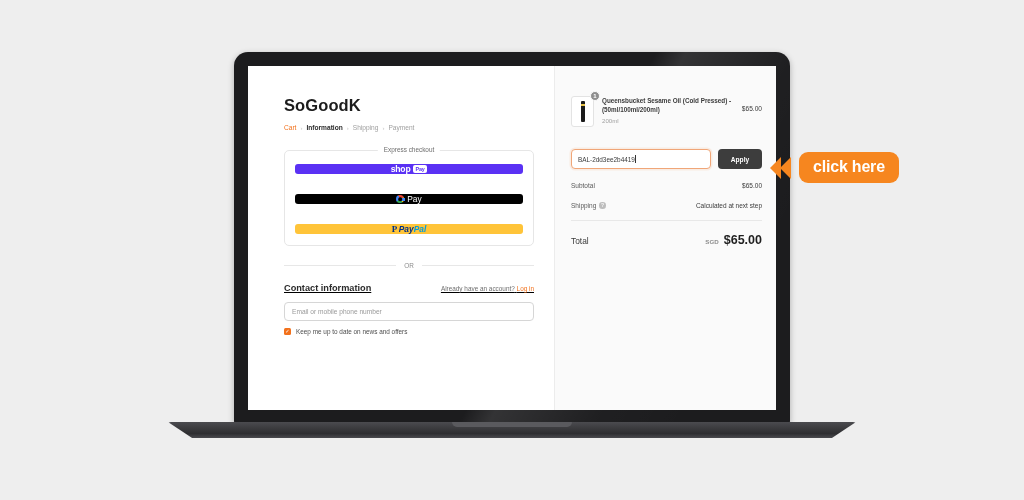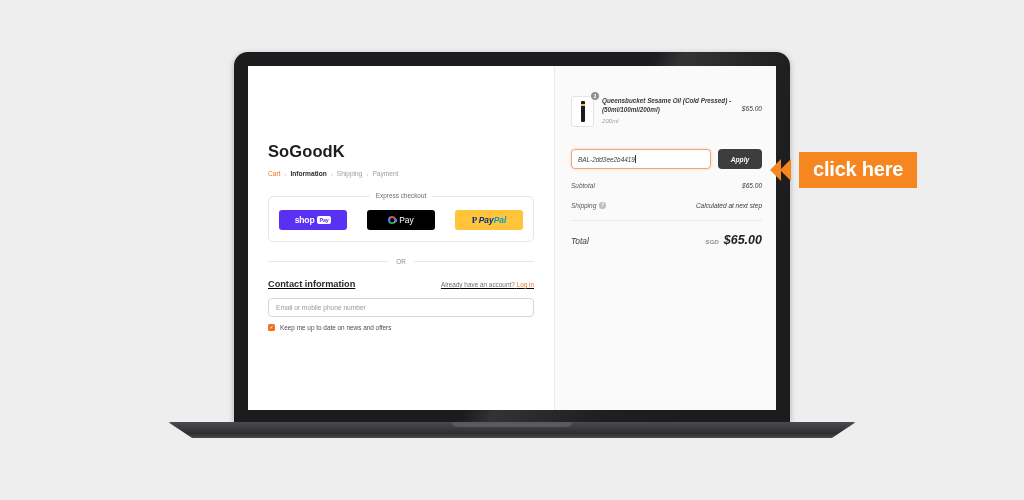--- a/index.html
+++ b/index.html
@@ -43,42 +43,41 @@
     position: absolute; left: 50%; top: 422px; transform: translateX(-50%);
     width: 120px; height: 5px;
     background: #5a5a5e;
     border-radius: 0 0 6px 6px;
   }
 
   
   .col-left {
     width: 306px; height: 100%;
     background: #ffffff;
-    padding: 30px 20px 0 20px;
-    margin-top: 46px;
+    padding: 30px 20px 0 36px;
   }
   .brand {
     font-size: 16.5px; font-weight: 600; color: #1c1c1c;
     letter-spacing: .1px; margin-bottom: 9px;
   }
   .breadcrumb { font-size: 6.6px; color: #9b9b9b; display: flex; align-items: center; gap: 4px; margin-bottom: 19px; }
   .bc-cart { color: #f2711c; }
   .bc-current { color: #2b2b2b; font-weight: 700; }
   .bc-sep { color: #c3c3c3; font-size: 6px; }
   .bc-dim { color: #a0a0a0; }
 
   .express-box {
     border: 1px solid #e6e6e6; border-radius: 5px;
     padding: 13px 10px 11px 10px; position: relative;
   }
   .express-legend {
     position: absolute; top: -5px; left: 50%; transform: translateX(-50%);
     background: #fff; padding: 0 6px; font-size: 6.4px; color: #6d6d6d; white-space: nowrap;
   }
-  .pay-row { display: flex; gap: 20px; }
+  .pay-row { display: flex; gap: 20px; flex-direction: column; }
   .pay-btn {
     flex: 1; height: 20px; border-radius: 3px;
     display: flex; align-items: center; justify-content: center; cursor: pointer;
   }
   .pay-shop { background: #5a31f4; }
   .shop-txt { color: #fff; font-size: 8.6px; font-weight: 700; letter-spacing: -.2px; }
   .shop-chip {
     background: #fff; color: #5a31f4; font-size: 5.4px; font-weight: 800;
     border-radius: 2px; padding: 1px 2.5px; margin-left: 2.5px; letter-spacing: -.1px;
   }
@@ -116,21 +115,20 @@
   }
   .check-lbl { font-size: 6.4px; color: #4d4d4d; }
   .ship-title { font-size: 9.2px; font-weight: 600; color: #2b2b2b; margin-top: 23px; }
 
   
   .col-right {
     width: 222px; height: 100%;
     background: #fafafa;
     border-left: 1px solid #ececec;
     padding: 30px 14px 0 16px;
-    font-style: italic;
   }
   .item-row { display: flex; align-items: flex-start; gap: 8px; }
   .thumb-wrap { position: relative; flex: 0 0 auto; }
   .thumb {
     width: 23px; height: 31px; background: #fff;
     border: 1px solid #e3e3e3; border-radius: 3px;
     display: flex; align-items: center; justify-content: center;
   }
   .bottle { width: 4px; height: 21px; background: linear-gradient(180deg,#1b1b1b 0 16%,#e8c34a 16% 26%,#1b1b1b 26% 100%); border-radius: 1px; }
   .qty-badge {
@@ -181,22 +179,22 @@
   .arrow {
     width: 0; height: 0;
     border-top: 11px solid transparent;
     border-bottom: 11px solid transparent;
     border-right: 11px solid #f6861f;
   }
   .arrow.a2 { margin-left: -3px; }
   .badge {
     margin-left: 6px;
     background: #f6861f; color: #ffffff;
-    border-radius: 0; padding: 6px 14px 7px 14px;
-    font-size: 20px; font-weight: 700; letter-spacing: -.2px;
+    border-radius: 9px; padding: 6px 14px 7px 14px;
+    font-size: 16px; font-weight: 700; letter-spacing: -.2px;
     white-space: nowrap;
   }
 </style>
 </head>
 <body>
 
 <div id="stage">
 
   <div class="laptop-lid">
     <div class="lid-gloss"></div>

